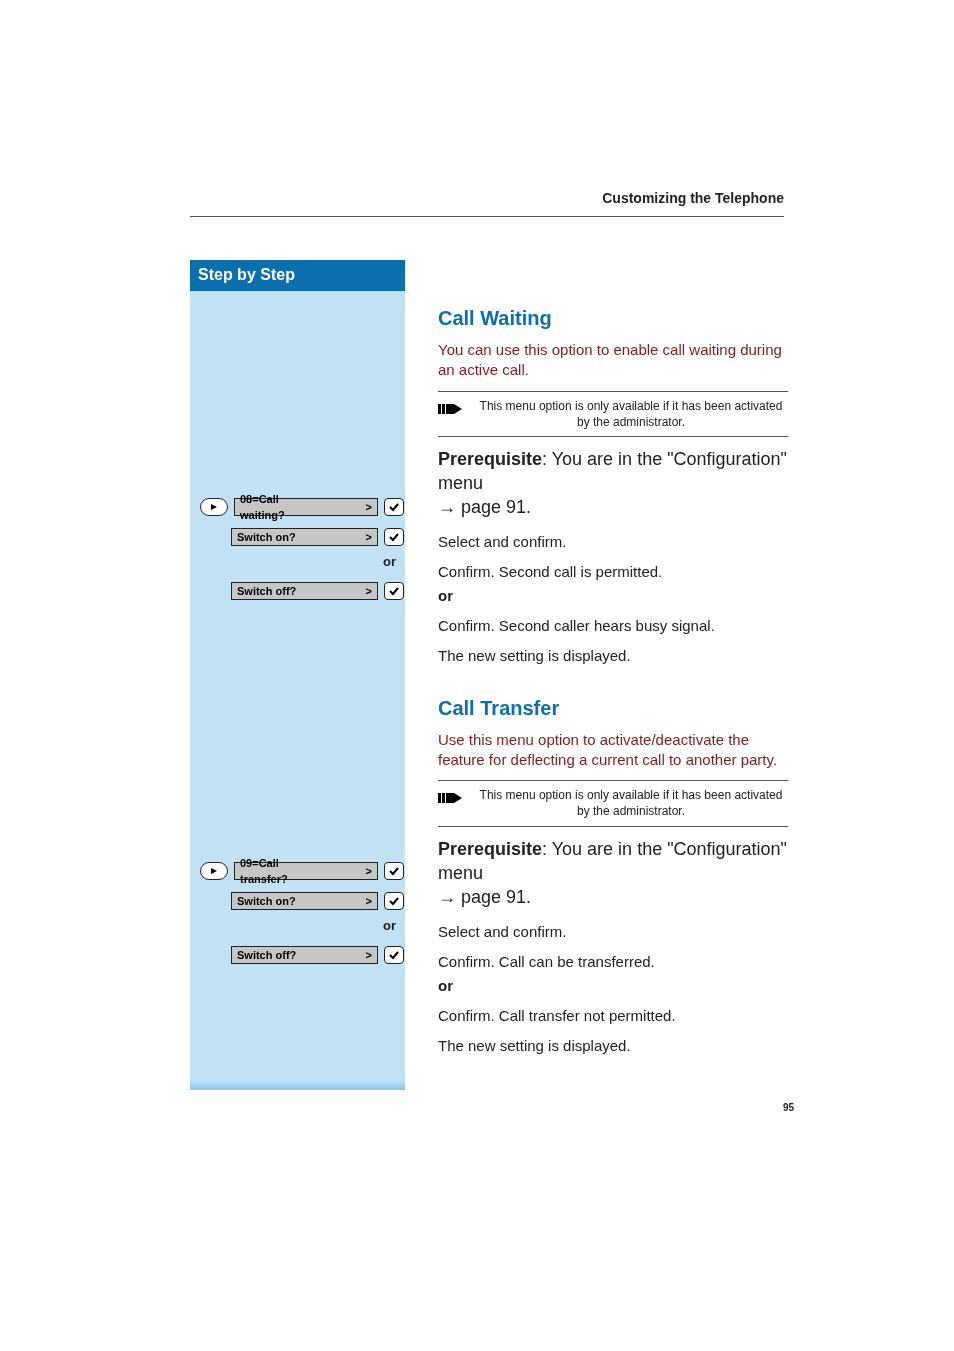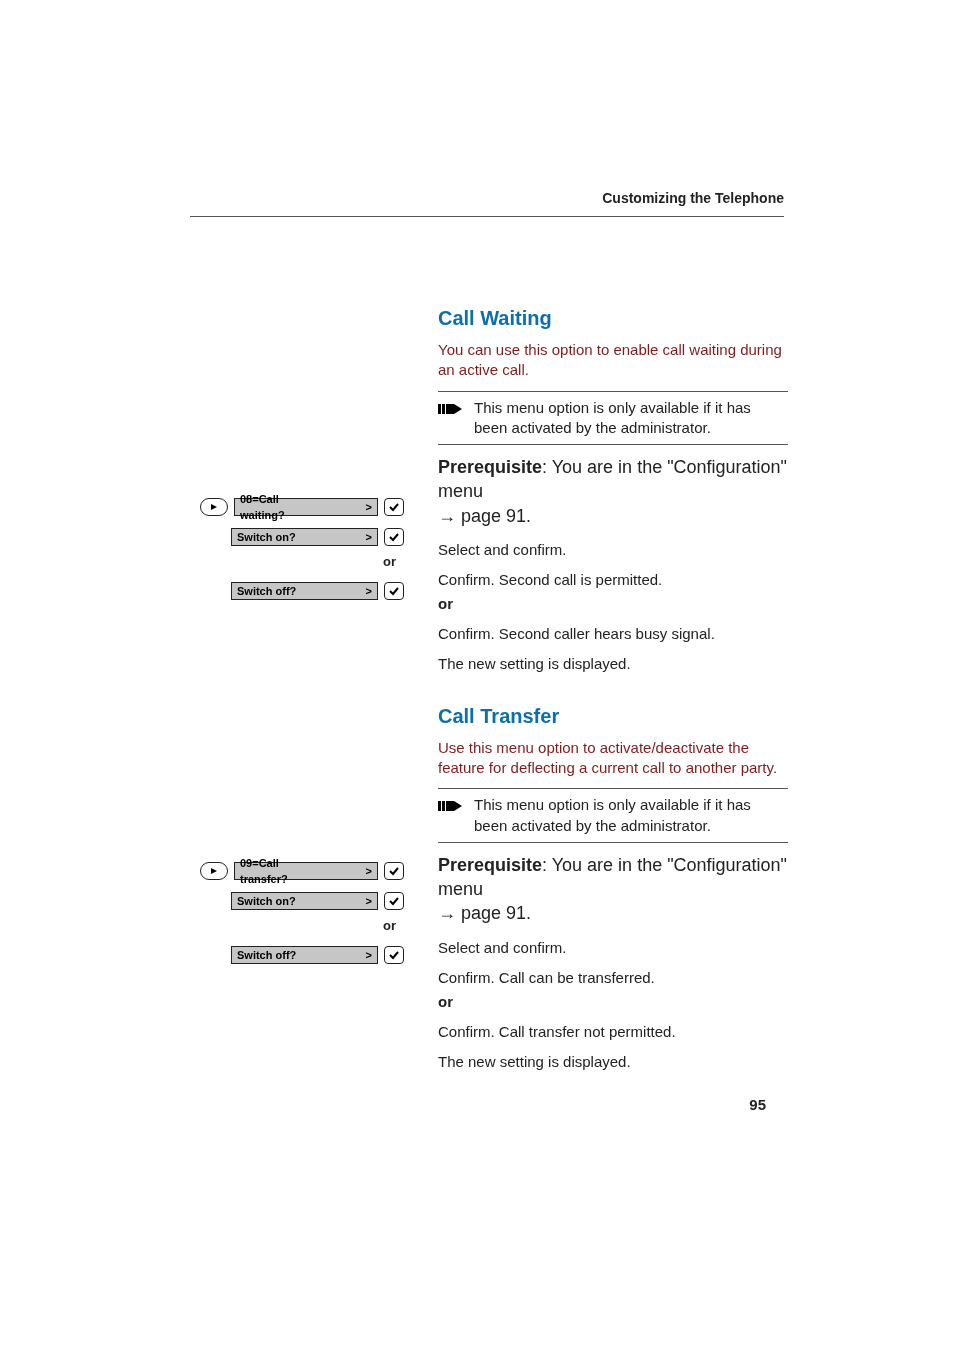--- a/index.html
+++ b/index.html
@@ -82,22 +82,23 @@
     display: flex;
     align-items: flex-start;
     gap: 8px;
     margin: 4px 0 4px 0;
   }
   .note-icon {
     flex: 0 0 auto;
     margin-top: 2px;
   }
   .note-text {
-    font-size: 15px;
+    font-size: 12px;
     line-height: 1.35;
+    text-align: center;
   }
   .prereq { font-size: 18px; line-height: 1.35; padding: 6px 0 10px 0; }
   .prereq .label { font-weight: 700; }
   .action {
     font-size: 15px;
     line-height: 22px;
     min-height: 24px;
     display: flex;
     align-items: center;
   }
@@ -164,33 +165,37 @@
     border: 1.5px solid #222;
     border-radius: 4px;
     display: inline-flex;
     align-items: center;
     justify-content: center;
     background: #fff;
   }
   .footer-page {
     position: absolute;
     bottom: 238px;
-    right: 188px;
-    font-weight: 700;
-    font-size: 15px;
+    right: 160px;
+    font-weight: 700;
+    font-size: 10px;
   }
 </style>
 </head>
 <body>
 
 <div class="page">
 
   <div class="header-region">Customizing the Telephone</div>
   <div class="header-rule"></div>
 
+  <div class="sidebar">
+    <div class="sidebar-title-bar">Step by Step</div>
+    <div class="sidebar-floor"></div>
+  </div>
 
   <div class="content">
 
     <div class="section-title first">Call Waiting</div>
     <div class="para">You can use this option to enable call waiting during an active call.</div>
 
     <div class="note-box">
       <span class="note-icon">
         <svg width="28" height="18" viewBox="0 0 28 18">
           <rect x="0" y="4" width="3" height="10" fill="#000"></rect>

